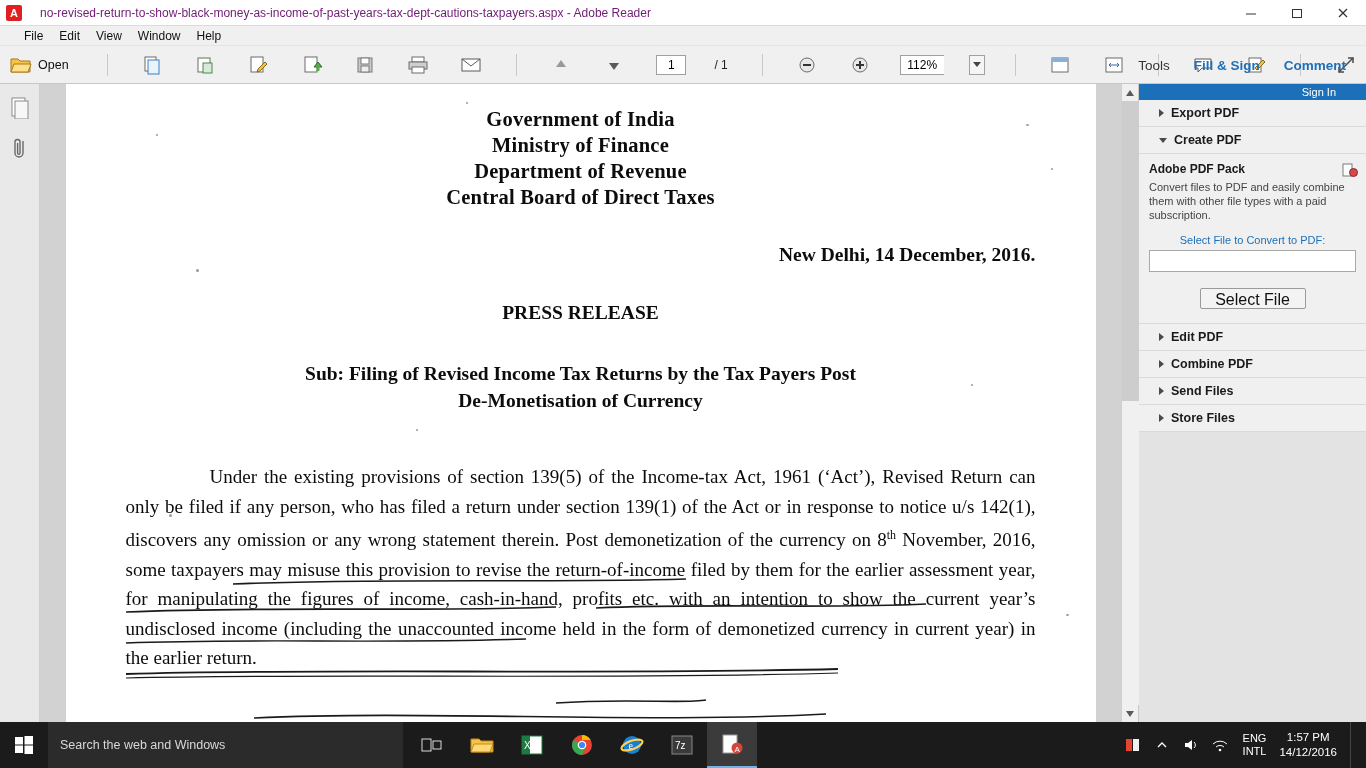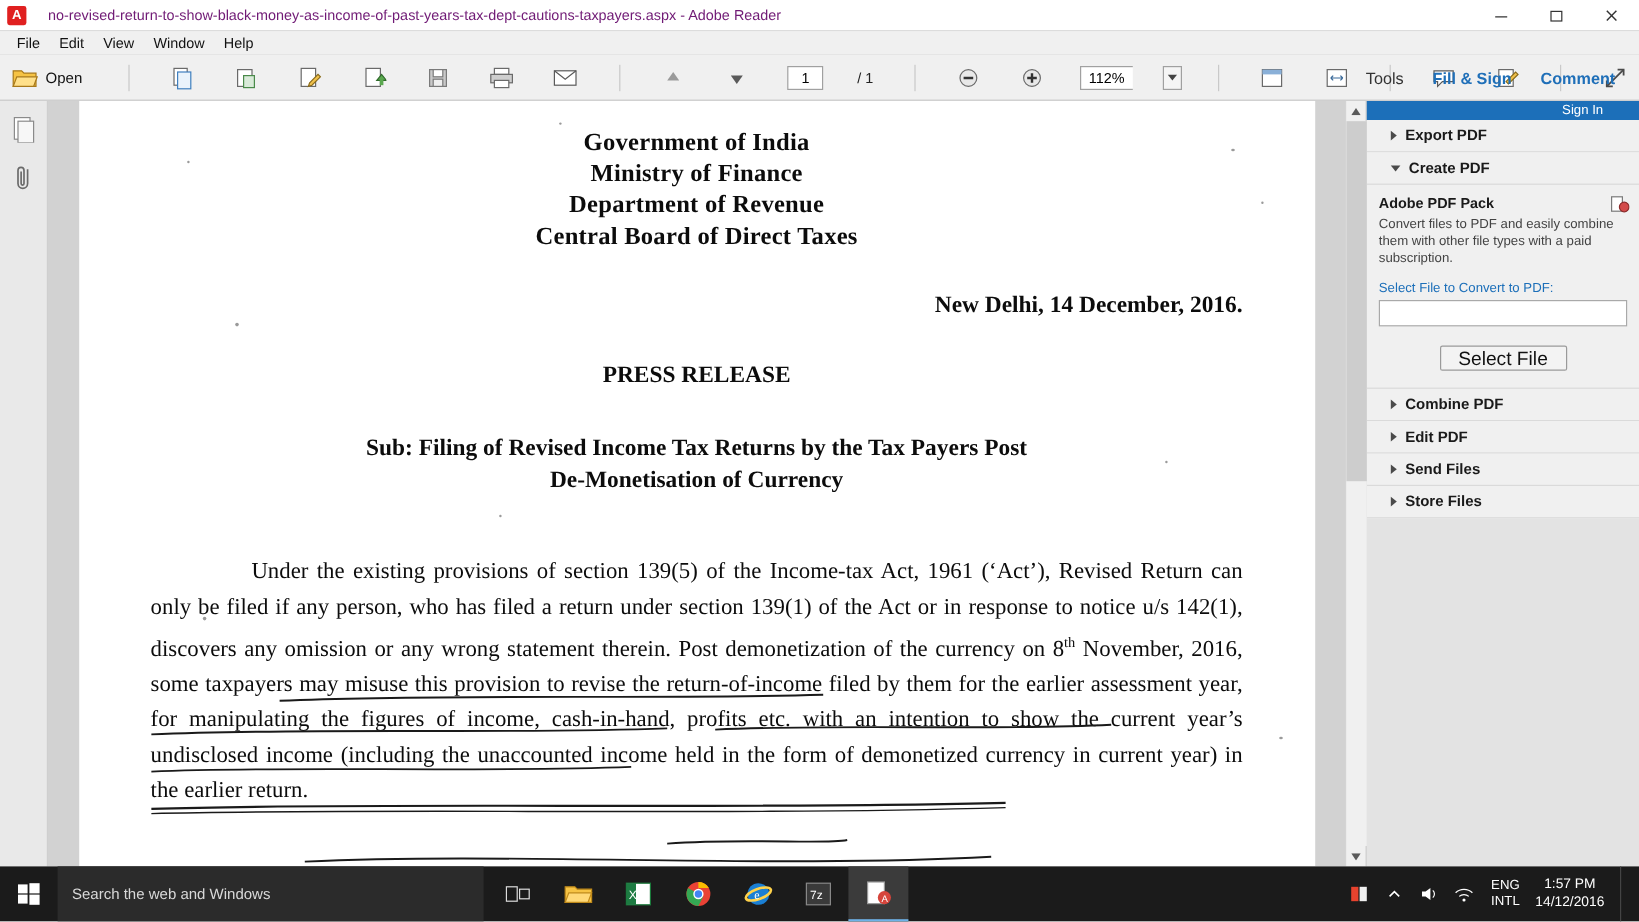--- a/index.html
+++ b/index.html
@@ -27,21 +27,21 @@
     color:#fff; font-size:11px; font-weight:bold; line-height:16px;
   }
   .tb-title { font-size:12px; color:#701a75; white-space:nowrap;margin-left:12px; }
   .win-controls { position:absolute; right:0; top:0; height:26px; display:flex; }
   .wc { width:46px; height:26px; display:flex; align-items:center; justify-content:center; }
   .wc svg { display:block; }
 
   
   .menubar {
     height:20px; background:#f0f0f0; display:flex; align-items:center;
-    padding-left:6px; border-bottom:1px solid #e5e5e5;
+    padding-left:16px; border-bottom:1px solid #e5e5e5;
   }
   .menubar .mi { font-size:12px; padding:1px 8px; color:#111; }
 
   
   .toolbar {
     height:38px; background:#f0f0f0; display:flex; align-items:center;
     border-bottom:1px solid #c8c8c8; padding:0 6px; position:relative;justify-content:space-between;
   }
   .tool { width:28px; height:28px; display:flex; align-items:center; justify-content:center; }
   .sep { width:1px; height:22px; background:#c9c9c9; margin:0 5px; }
@@ -125,21 +125,21 @@
     height:27px; display:flex; align-items:center; padding-left:20px;
     border-bottom:1px solid #dadada; font-size:12.5px; font-weight:bold; color:#1a1a1a;
     background:#f0f0f0;
   }
   .tri { width:0;height:0; margin-right:7px; }
   .tri.right { border-left:5px solid #4a4a4a; border-top:4px solid transparent; border-bottom:4px solid transparent; }
   .tri.down { border-top:5px solid #4a4a4a; border-left:4px solid transparent; border-right:4px solid transparent; }
   .rp-body { padding:8px 10px 12px 10px; border-bottom:1px solid #dadada; position:relative; }
   .pack-title { font-size:12px; font-weight:bold; color:#1a1a1a; margin-bottom:4px; }
   .pack-desc { font-size:11px; color:#444; line-height:14px; }
-  .sel-label { font-size:11px; color:#1c6fb9; margin-top:12px; }
+  .sel-label { font-size:11px; color:#1c6fb9; margin-top:12px;text-align:center; }
   .sel-input { width:100%; height:22px; background:#fff; border:1px solid #a9a9a9; margin-top:4px; }
   .sel-btn {
     display:block; margin:16px auto 2px auto; width:106px; height:21px;
     background:#f3f3f3; border:1px solid #9a9a9a; font-size:16px; color:#111;
     line-height:22px; text-align:center; border-radius:2px;
   }
   .pack-icon { position:absolute; right:8px; top:8px; width:16px; height:16px; }
   .rp-filler { flex:1; background:#e3e3e3; }
 
   
@@ -438,25 +438,25 @@
       </div>
       <div class="pack-title">Adobe PDF Pack</div>
       <div class="pack-desc">Convert files to PDF and easily combine them with other file types with a paid subscription.</div>
       <div class="sel-label">Select File to Convert to PDF:</div>
       <input class="sel-input" placeholder="" style="">
       <div class="sel-btn">Select File</div>
     </div>
 
     <div class="rp-section">
       <span class="tri right"></span>
-      <span>Combine PDF</span>
+      <span>Edit PDF</span>
     </div>
     <div class="rp-section">
       <span class="tri right"></span>
-      <span>Edit PDF</span>
+      <span>Combine PDF</span>
     </div>
     <div class="rp-section">
       <span class="tri right"></span>
       <span>Send Files</span>
     </div>
     <div class="rp-section">
       <span class="tri right"></span>
       <span>Store Files</span>
     </div>
 

